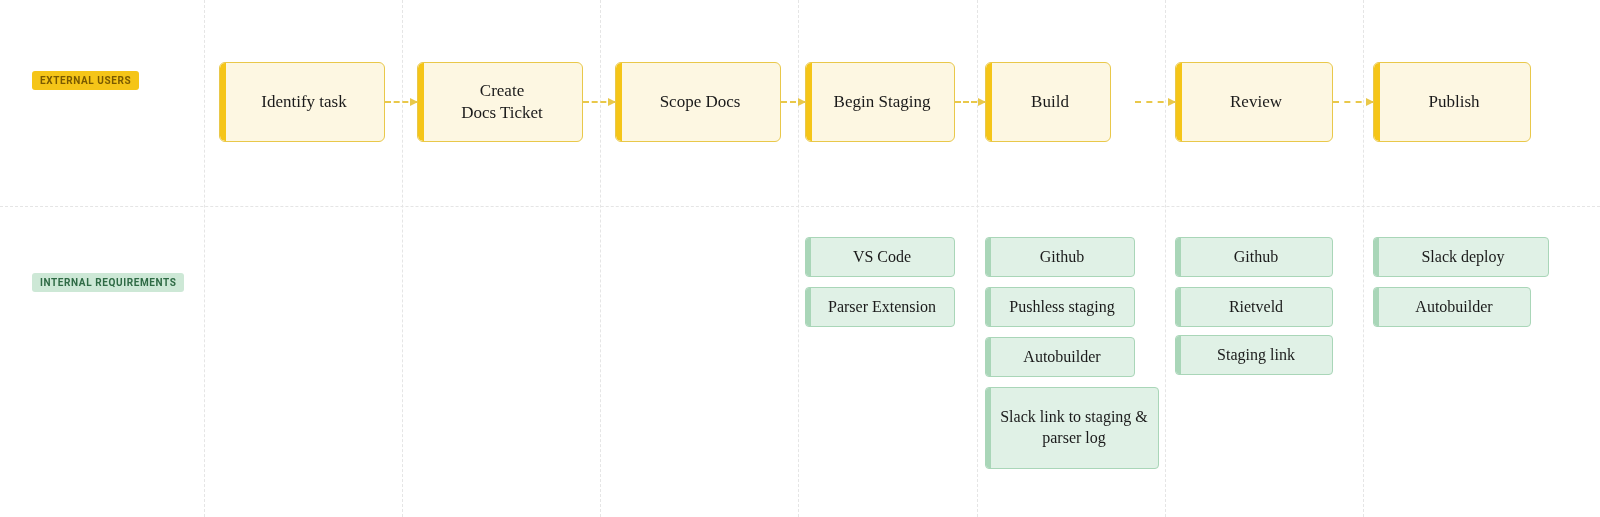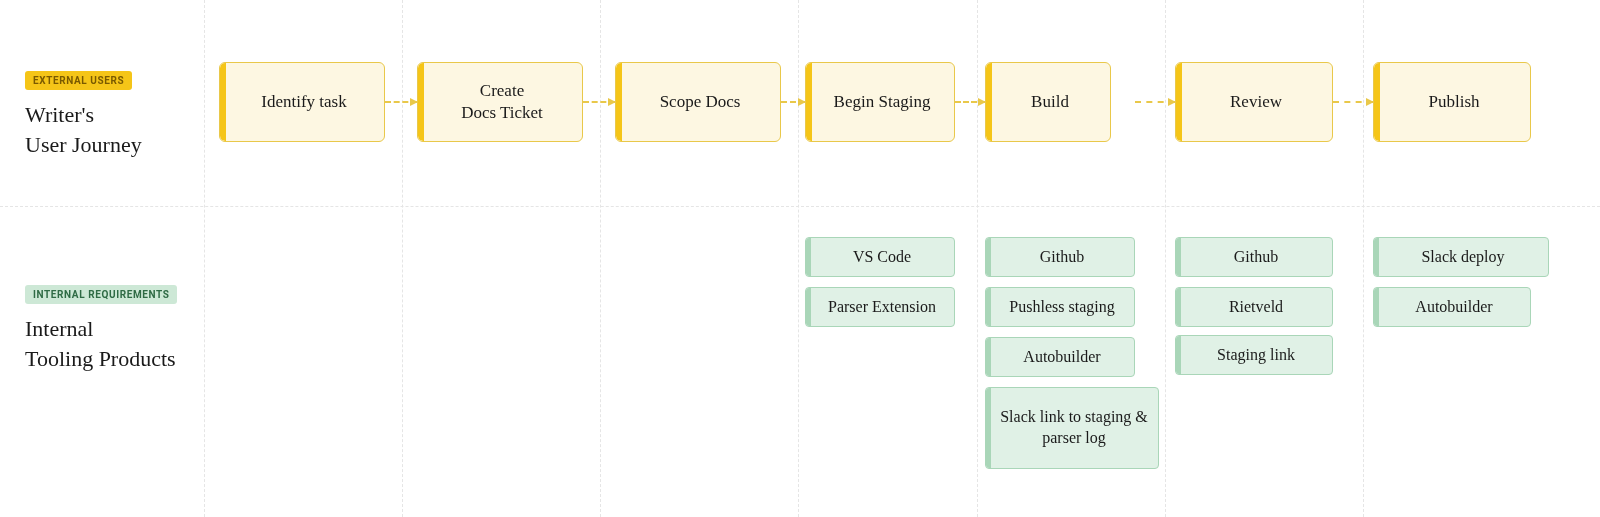--- a/index.html
+++ b/index.html
@@ -38,20 +38,21 @@
   }
   .badge {
     display: inline-block;
     font-family: -apple-system, BlinkMacSystemFont, "Segoe UI", Roboto, sans-serif;
     font-size: 10px;
     font-weight: 700;
     letter-spacing: 0.06em;
     padding: 4px 8px;
     border-radius: 3px;
     text-transform: uppercase;
+    margin-left: 7px;
   }
   .badge-yellow {
     background: #f5c518;
     color: #7a5a00;
   }
   .badge-green {
     background: #cde8d6;
     color: #2f6b45;
   }
   .row-title {
@@ -149,26 +150,24 @@
 <div class="vline" style="left:402px"></div>
 <div class="vline" style="left:600px"></div>
 <div class="vline" style="left:798px"></div>
 <div class="vline" style="left:977px"></div>
 <div class="vline" style="left:1165px"></div>
 <div class="vline" style="left:1363px"></div>
 <div class="hline" style="top:206px"></div>
 
 <div class="row-label" style="top:70px">
   <span class="badge badge-yellow">EXTERNAL USERS</span>
-  <div class="row-title">Writer's<br>User Journey</div>
-</div>
-
-<div class="row-label" style="top:284px">
+</div>
+
+<div class="row-label" style="top:272px">
   <span class="badge badge-green">INTERNAL REQUIREMENTS</span>
-  <div class="row-title">Internal<br>Tooling Products</div>
 </div>
 
 <div class="stage" style="left:219px; top:62px; width:166px">
   <div class="accent"></div>
   <div class="label">Identify task</div>
 </div>
 <div class="arrow" style="left:385px; top:101px; width:32px"></div>
 
 <div class="stage" style="left:417px; top:62px; width:166px">
   <div class="accent"></div>

